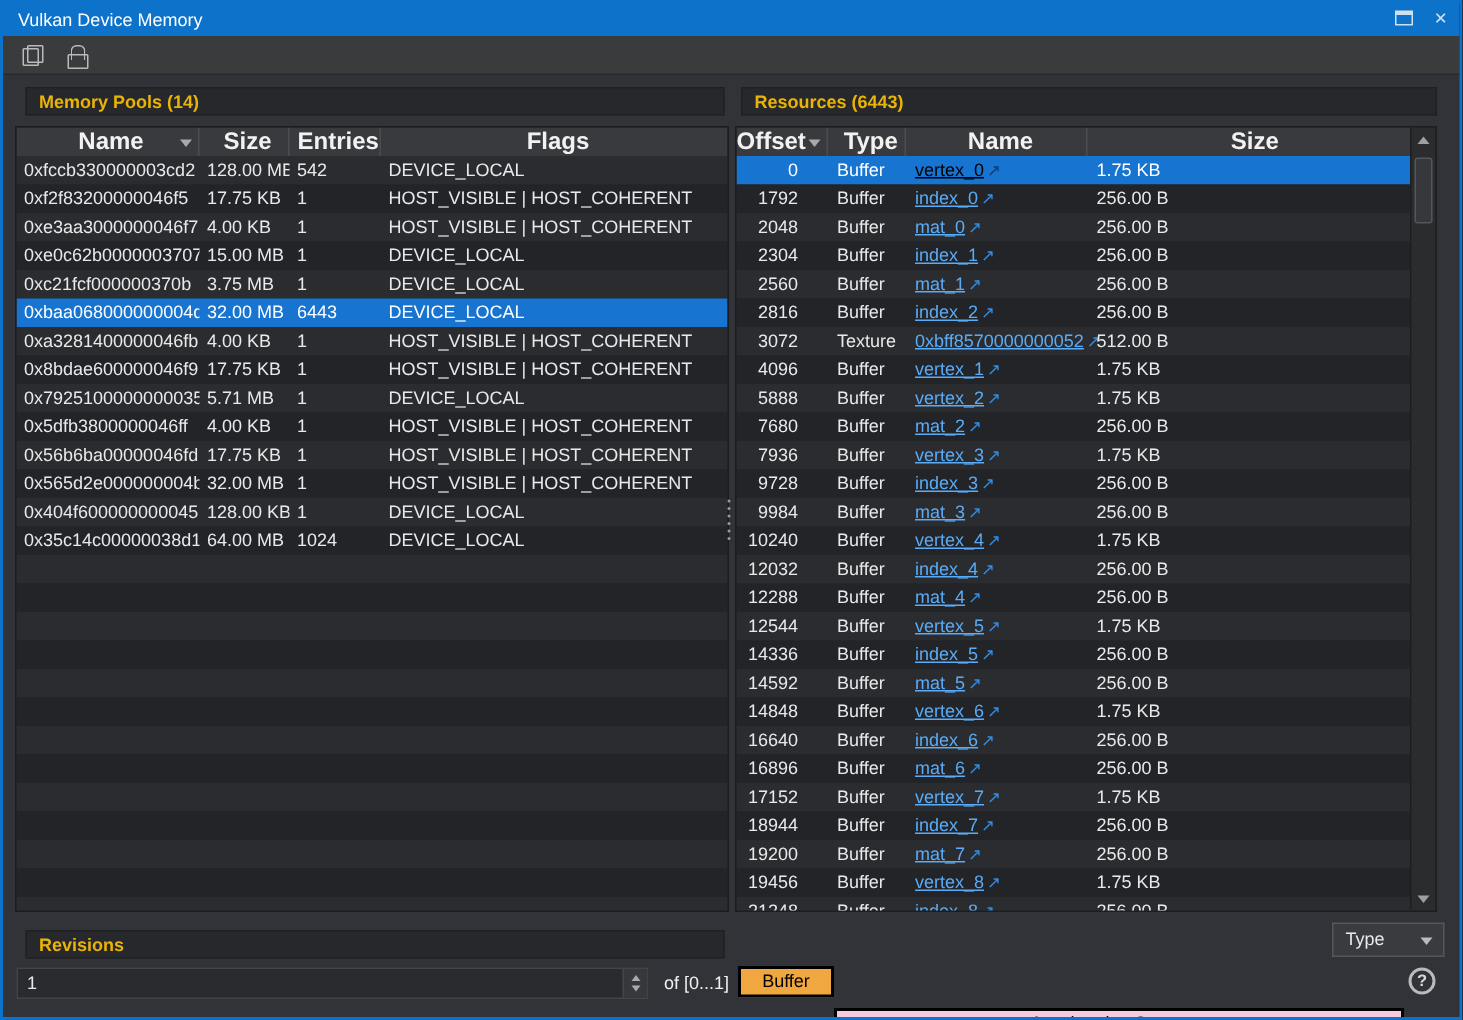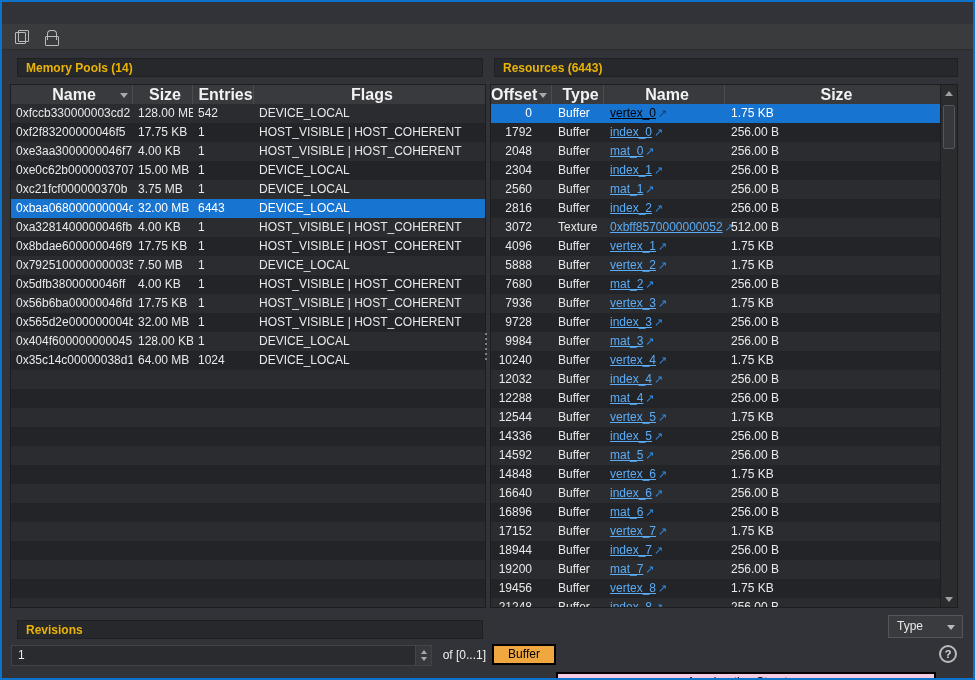--- a/index.html
+++ b/index.html
@@ -74,20 +74,27 @@
   .combo-tri { position:absolute; right:7px; top:9px; width:0; height:0; border-left:4.5px solid transparent; border-right:4.5px solid transparent; border-top:5px solid #b9babc; }
   .legend { position:absolute; left:490px; top:642px; width:444px; height:21px; display:flex; }
   .legend-seg { height:21px; border:2px solid #000; color:#000; font-size:12px; line-height:17px; text-align:center; overflow:hidden; white-space:nowrap; }
   .help-btn { position:absolute; left:937px; top:643px; width:18px; height:18px; border:2px solid #b9babc; border-radius:50%; color:#d8d8d8; font-size:11px; font-weight:bold; line-height:14px; text-align:center; }
 </style>
 </head>
 <body>
 
 <div class="window">
 
+  <div class="titlebar">
+    <span>Vulkan Device Memory</span>
+    <div class="tb-btns">
+      <span><span class="float-glyph"></span></span>
+      <span class="close-glyph">✕</span>
+    </div>
+  </div>
 
   <div class="toolbar">
     <div class="tool-btn">
         <span class="copy-glyph"></span>
       </div>
     <div class="tool-btn">
         <span class="lock-glyph"></span>
       </div>
   </div>
 
@@ -145,21 +152,21 @@
           <div class="cell mc3">HOST_VISIBLE | HOST_COHERENT</div>
         </div>
         <div class="trow alt">
           <div class="cell mc0">0x8bdae600000046f9</div>
           <div class="cell mc1">17.75 KB</div>
           <div class="cell mc2">1</div>
           <div class="cell mc3">HOST_VISIBLE | HOST_COHERENT</div>
         </div>
         <div class="trow">
           <div class="cell mc0">0x7925100000000035</div>
-          <div class="cell mc1">7.50 MB</div>
+          <div class="cell mc1">5.71 MB</div>
           <div class="cell mc2">1</div>
           <div class="cell mc3">DEVICE_LOCAL</div>
         </div>
         <div class="trow alt">
           <div class="cell mc0">0x5dfb3800000046ff</div>
           <div class="cell mc1">4.00 KB</div>
           <div class="cell mc2">1</div>
           <div class="cell mc3">HOST_VISIBLE | HOST_COHERENT</div>
         </div>
         <div class="trow">

